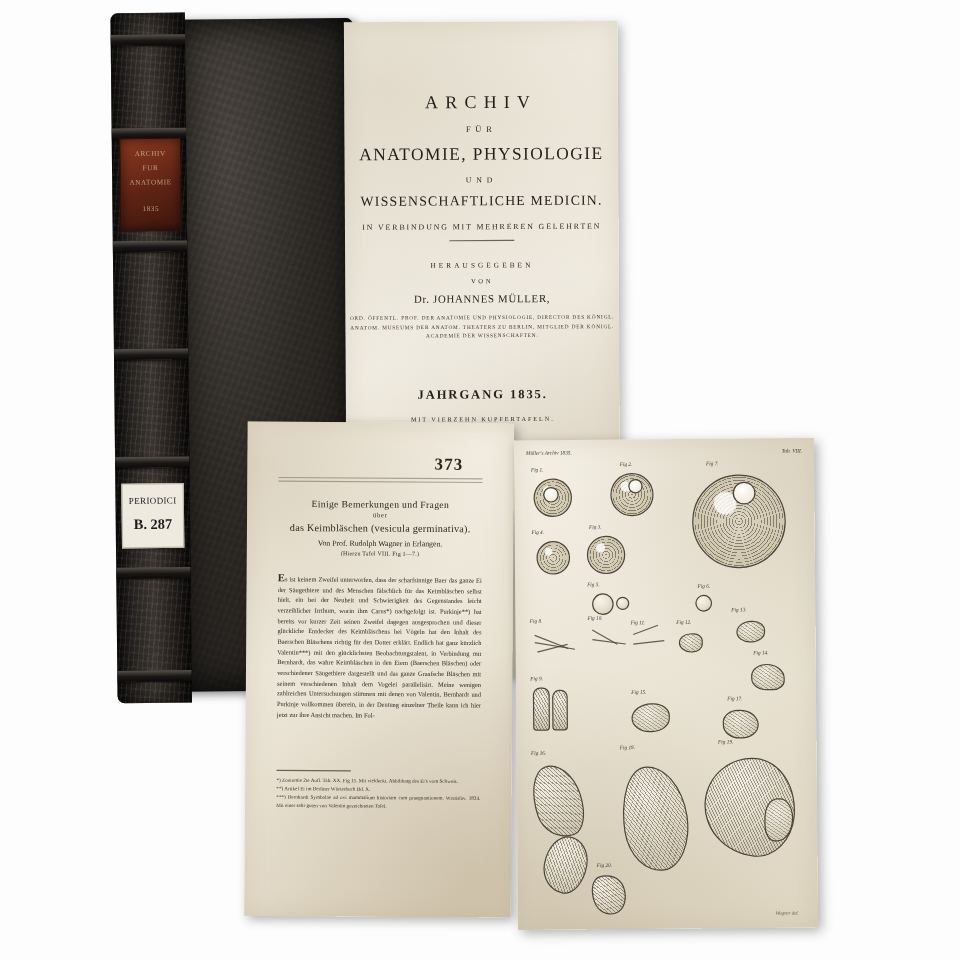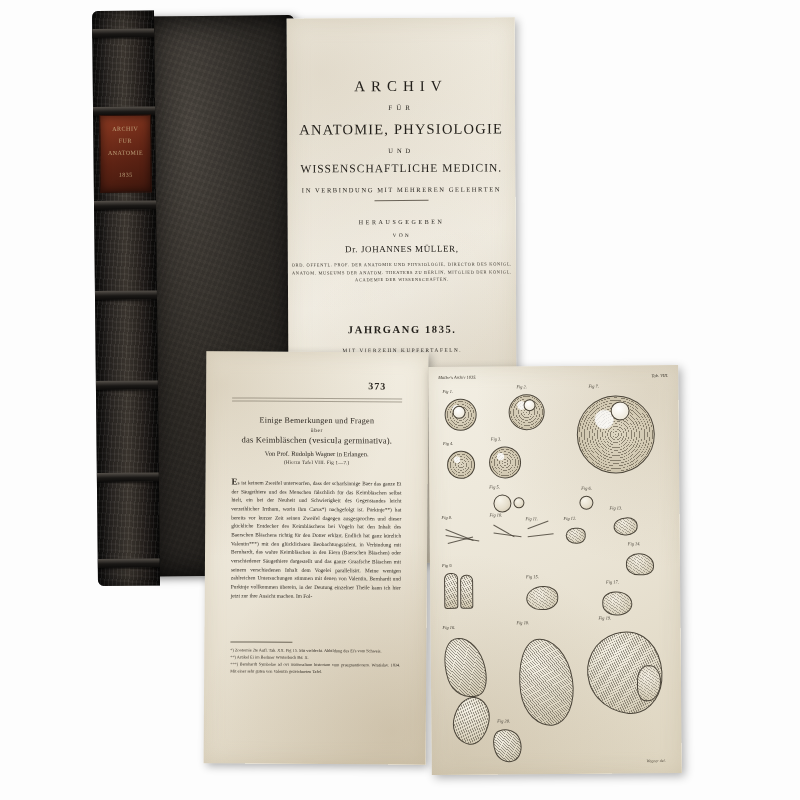--- a/index.html
+++ b/index.html
@@ -178,21 +178,21 @@
   .tx-stain {
     position: absolute; inset: 0;
     background:
       radial-gradient(circle at 8% 8%, rgba(165,145,108,0.28), transparent 40%),
       radial-gradient(circle at 85% 92%, rgba(150,128,92,0.25), transparent 45%);
   }
   .tx-folio {
     position: absolute;
     right: 42px;
     top: 28px;
-    font-size: 10px;
+    font-size: 14px;
     font-weight: bold;
     color: #2a261f;
     letter-spacing: 1px;
   }
   .tx-ruleblock {
     position: absolute;
     left: 26px; right: 26px; top: 46px;
     height: 10px;
   }
   .tx-ruleblock i {
@@ -350,20 +350,24 @@
       <div class="band" style="top:462px"></div>
       <div class="band" style="top:548px"></div>
 
       <div class="label-red">
         <span class="ltxt" style="top:10px">ARCHIV</span>
         <span class="ltxt" style="top:22px">FUR</span>
         <span class="ltxt" style="top:34px">ANATOMIE</span>
         <span class="ltxt" style="top:56px">1835</span>
       </div>
 
+      <div class="label-white">
+        <div class="lw1">PERIODICI</div>
+        <div class="lw2">B. 287</div>
+      </div>
     </div>
   </div>
 
   <div class="titlepage">
     <div class="tp-stain"></div>
     <div class="tp-inner">
       <div class="tp-t1">ARCHIV</div>
       <div class="tp-t2">FÜR</div>
       <div class="tp-t3">ANATOMIE, PHYSIOLOGIE</div>
       <div class="tp-t4">UND</div>

